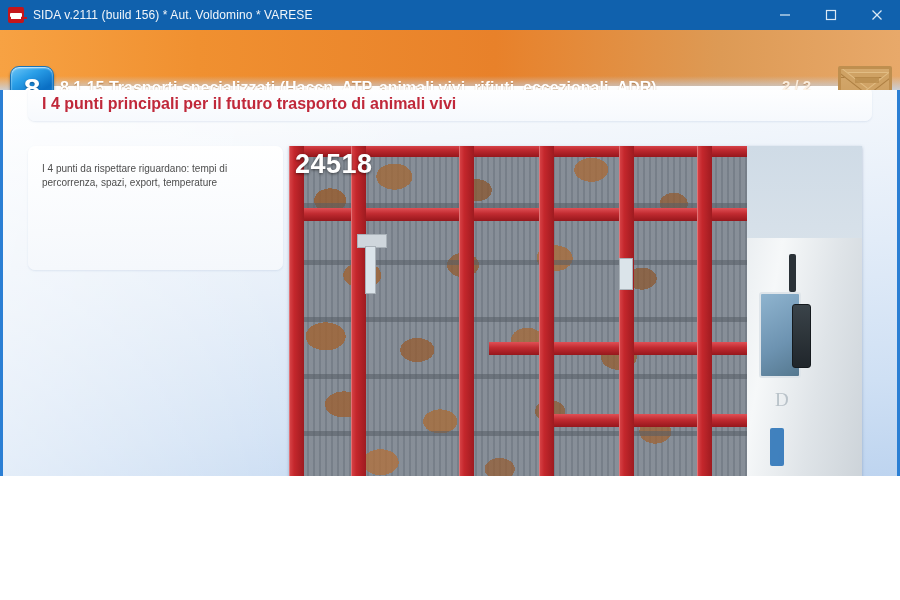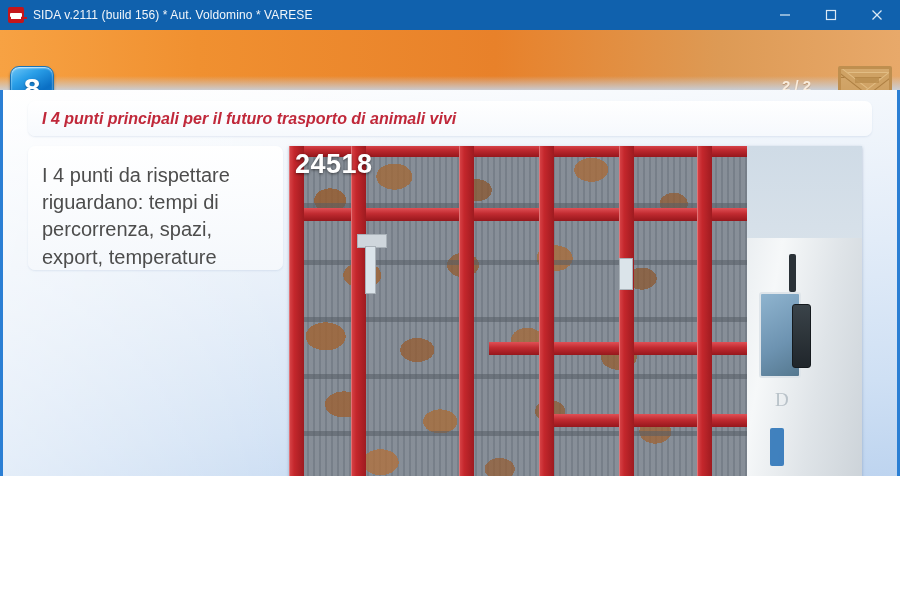--- a/index.html
+++ b/index.html
@@ -104,39 +104,38 @@
     border-left:3px solid #2b7fd4;
     border-right:3px solid #2b7fd4;
   }
   .body-bg::before{
     content:""; position:absolute; left:0; top:0; width:100%; height:100%;
     background:linear-gradient(100deg, rgba(255,255,255,.55) 0%, rgba(255,255,255,0) 45%);
   }
 
   
   .panel-title {
-    position:absolute; left:28px; top:101px; width:844px; height:35px;
+    position:absolute; left:28px; top:86px; width:844px; height:35px;
     background:linear-gradient(180deg, rgba(255,255,255,.97) 0%, rgba(246,249,253,.95) 100%);
     border-radius:7px;
     display:flex; align-items:center;
     box-shadow:0 1px 2px rgba(120,150,190,.18);
-    font-style:italic;
   }
   .panel-title span {
     margin-left:14px; color:#c0283a; font-size:16px; font-weight:bold; white-space:nowrap;
   }
   .panel-text {
     position:absolute; left:28px; top:146px; width:255px; height:124px;
     background:linear-gradient(180deg, rgba(255,255,255,.97) 0%, rgba(245,248,252,.93) 100%);
     border-radius:7px;
     box-shadow:0 1px 2px rgba(120,150,190,.18);
     padding:16px 14px 0 14px;
   }
   .panel-text p {
-    color:#4d4d4d; font-size:20px; line-height:1.36;
+    color:#4d4d4d; font-size:10px; line-height:1.36;
   }
 
   
   .photo {
     position:absolute; left:289px; top:146px; width:573px; height:398px;
     overflow:hidden; background:#8aa3bd;
     box-shadow:0 1px 3px rgba(60,90,130,.35);
   }
   .sky { position:absolute; left:0; top:0; width:100%; height:100%;
     background:linear-gradient(180deg,#cfdbe6 0%,#dde5ec 40%,#e6eaee 100%); }
@@ -333,20 +332,21 @@
             <line x1="10.5" y1="1.5" x2="1.5" y2="10.5" stroke="currentColor" stroke-width="1.2"></line>
           </svg>
       </div>
     </div>
   </div>
 
   <div class="header">
     <div class="hdr-badge">
       <span>8</span>
     </div>
+    <div class="hdr-title">8.1.15 Trasporti specializzati (Haccp, ATP, animali vivi, rifiuti, eccezionali, ADR)</div>
     <div class="hdr-counter">2 / 2</div>
     <div class="hdr-crate">
       <div class="band-t"></div>
       <div class="d1"></div>
         <div class="d2"></div>
         <div class="lbl"></div>
     </div>
   </div>
 
   <div class="body-bg"></div>

